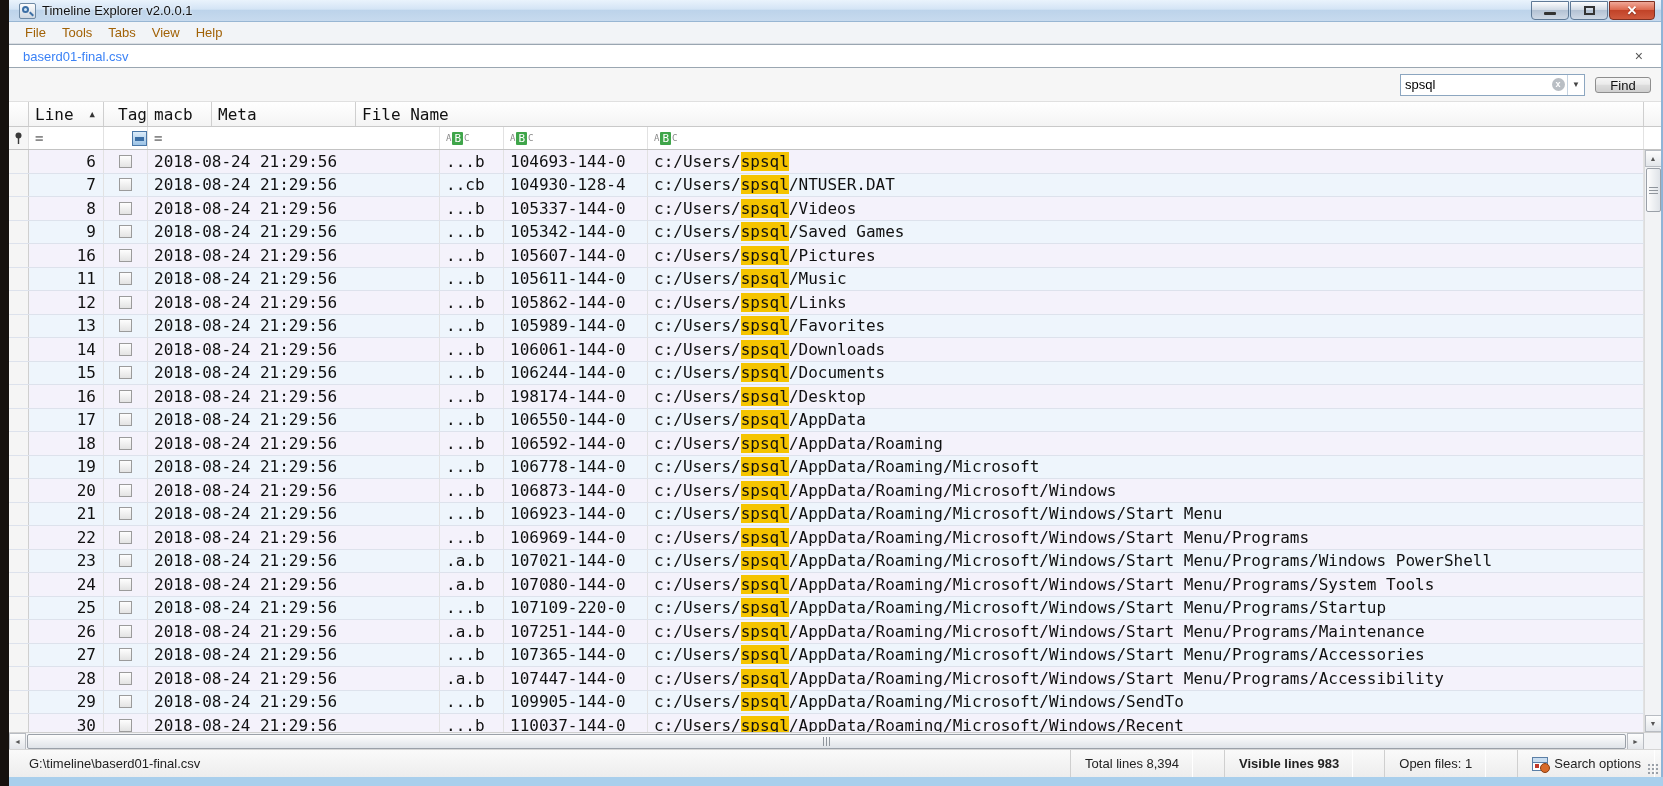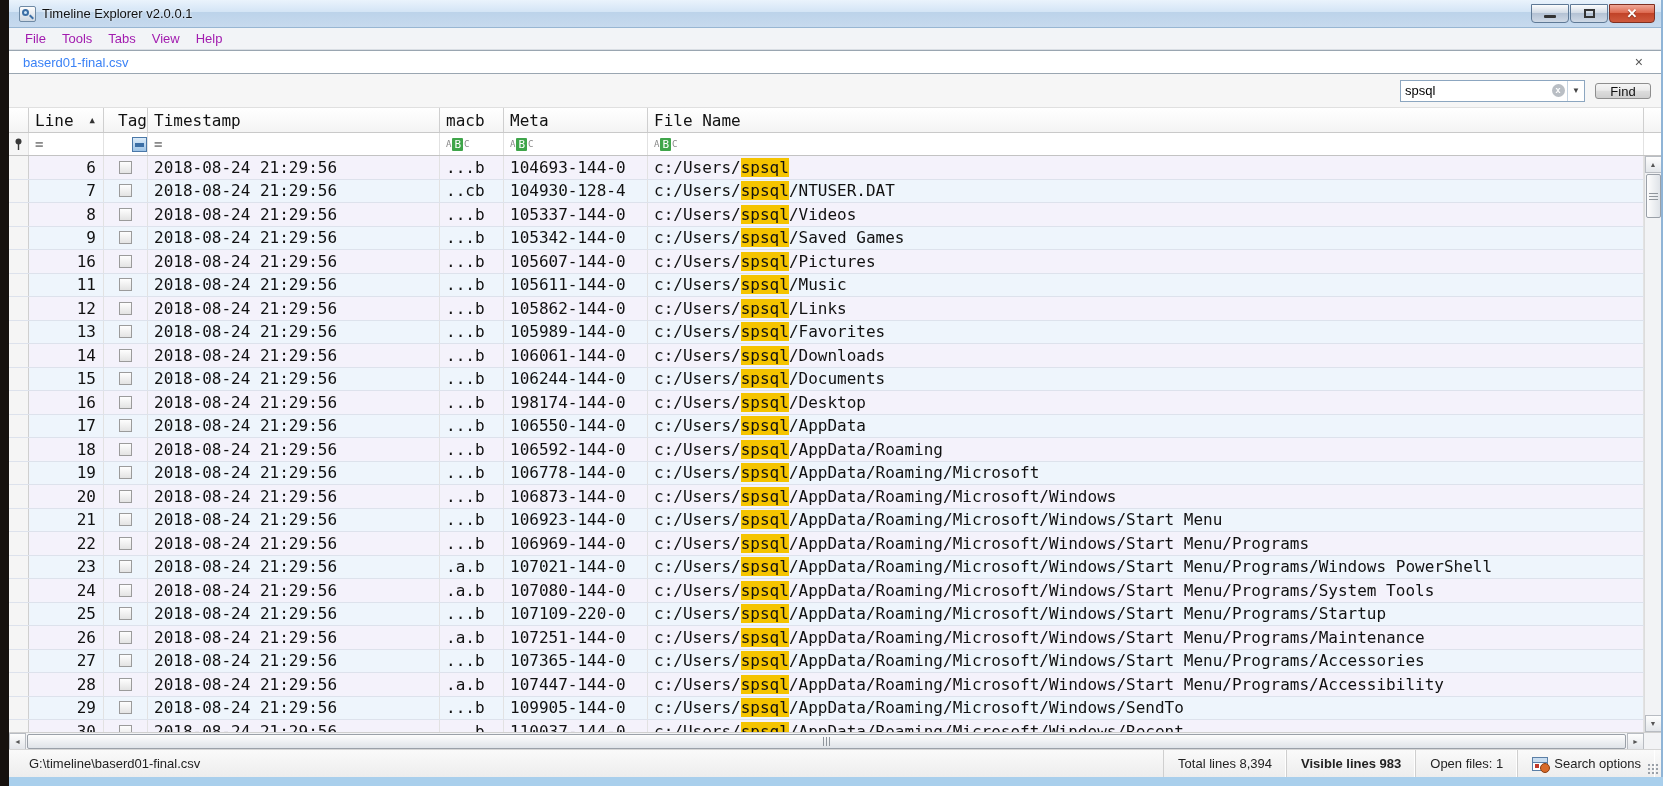--- a/index.html
+++ b/index.html
@@ -5,39 +5,39 @@
   * { margin:0; padding:0; box-sizing:border-box; }
   html,body { width:1663px; height:786px; overflow:hidden; font-family:"Liberation Sans",sans-serif; }
   .desktop { position:relative; width:1663px; height:786px; background:#a9cfec; }
   .left-strip { position:absolute; left:0; top:0; width:9px; height:786px; background:#16110e; z-index:5; }
   .bottom-strip { position:absolute; left:9px; top:777px; width:1654px; height:9px; background:#a9cfec; }
 
   .window { position:absolute; left:9px; top:0; width:1654px; height:777px; background:#bdd7ef;
             display:flex; flex-direction:column; border-right:2px solid #8fb4d6; }
 
   
-  .titlebar { height:28px; display:flex; align-items:center; padding:0 6px;
+  .titlebar { height:22px; display:flex; align-items:center; padding:0 6px;
               background:linear-gradient(#eaf3fc 0%, #d3e4f5 45%, #bcd3ea 46%, #c7daee 100%);
               border-bottom:1px solid #98b6d3; }
   .app-icon { width:17px; height:16px; margin:0 6px 0 4px; position:relative; flex:0 0 auto; }
   .app-icon .page { position:absolute; inset:0; background:linear-gradient(#fdfdfd,#cfd8e2); border:1px solid #6f8aa5; border-radius:2px; }
   .app-icon .lens { position:absolute; left:3px; top:3px; width:7px; height:7px; border:2px solid #3d6fa5; border-radius:50%; background:#cfe6f8; }
   .app-icon .handle { position:absolute; left:10px; top:10px; width:5px; height:2px; background:#3d6fa5; transform:rotate(45deg); }
   .title-text { font-size:13px; color:#111; text-shadow:0 0 3px #fff; }
   .win-controls { margin-left:auto; display:flex; }
   .win-btn { width:38px; height:19px; border:1px solid #5f7996; border-radius:0 0 4px 4px; margin-left:1px;
              background:linear-gradient(#fdfdfd,#d2dbe6 45%,#b4c2d4 50%,#cfd9e6); display:flex; align-items:center; justify-content:center; }
   .win-btn.close { width:46px; background:linear-gradient(#f3b1a5,#e06a54 45%,#c33p 50%,#d2543c); background:linear-gradient(#f0a898,#dd6a50 45%,#c14328 50%,#cf5a3e); border-color:#7e3022; }
   .glyph-min { width:12px; height:3px; background:#333; margin-top:6px; border-radius:1px; }
   .glyph-max { width:11px; height:9px; border:2px solid #333; background:transparent; }
   .glyph-close { color:#fff; font-size:13px; font-weight:bold; text-shadow:0 1px 1px #7e2a1a; line-height:1; }
 
   
   .menubar { height:22px; background:#f2f4f7; border-bottom:1px solid #d9dee4; display:flex; align-items:center; padding-left:8px; }
-  .menu-item { font-size:13px; color:#a21caf; padding:2px 8px; }
+  .menu-item { font-size:13px; color:#a16207; padding:2px 8px; }
 
   
   .tabbar { height:24px; background:#fff; border:1px solid #9aa6b1; border-left:none; border-right:none; display:flex; align-items:center; padding:0 10px; }
   .tab-label { font-size:13px; color:#3b82f6; padding-left:4px; }
   .tab-close { margin-left:auto; font-size:14px; color:#555; padding:0 8px; line-height:1; }
 
   
   .group-panel { height:34px; background:#f6f6f6; border-bottom:1px solid #e0e0e0; display:flex; align-items:center; padding:0 10px; }
   .group-hint { font-family:"DejaVu Sans Mono",monospace; font-size:15px; color:#9aa0a8; letter-spacing:0.5px; }
   .search-area { margin-left:auto; display:flex; align-items:center; }
@@ -101,21 +101,21 @@
   
   .hscroll { height:17px; background:#f2f3f5; border-top:1px solid #cfcfcf; display:flex; align-items:center; }
   .hthumb { height:15px; margin:0 1px; flex:1; border:1px solid #9aa0a8; border-radius:2px; background:linear-gradient(#fdfdfd,#dfe3e8); display:flex; align-items:center; justify-content:center; gap:2px; }
   .hthumb i { display:block; width:1px; height:9px; background:#8f959c; }
   .hscroll .corner { width:17px; height:17px; background:#f2f3f5; }
 
   
   .statusbar { height:28px; background:linear-gradient(#fafafa,#ededed); border-top:1px solid #d5d5d5;
                display:flex; align-items:center; font-size:13px; color:#222; padding:0 6px; position:relative; }
   .status-path { padding-left:14px; }
-  .status-right { margin-left:auto; display:flex; align-items:flex-start; height:100%; }
+  .status-right { margin-left:auto; display:flex; align-items:flex-start; height:100%;gap:31px; }
   .status-panel { padding:0 14px; display:flex; align-items:center; height:100%; border-left:1px solid #cfcfcf; box-shadow:-1px 0 0 #ffffff inset; }
   .status-panel.bold { font-weight:bold; }
   .gear-grid-icon { width:16px; height:14px; margin-right:6px; position:relative; border:1px solid #5b7fa6; background:#fff; }
   .gear-grid-icon::before { content:""; position:absolute; left:0; right:0; top:0; height:4px; background:#c9ddf0; border-bottom:1px solid #5b7fa6; }
   .gear-grid-icon::after { content:""; position:absolute; right:-3px; bottom:-3px; width:8px; height:8px; border-radius:50%; background:#d86a2a; border:1px solid #8a3f12; }
   .gear-grid-icon .dot { position:absolute; left:2px; top:6px; width:4px; height:4px; background:#c0392b; }
   .resize-grip { position:absolute; right:3px; bottom:3px; width:10px; height:10px;
                  background:radial-gradient(circle at 1px 1px,#9aa0a8 1px,transparent 1.2px); background-size:4px 4px; }
 </style>
 </head>
@@ -178,23 +178,20 @@
 
       <div class="grid-header">
         <div class="cell col-ind"></div>
         <div class="cell col-line">
           <span>Line</span>
           <span class="sort-arrow">▲</span>
         </div>
         <div class="cell col-tag">
             <span>Tag</span>
           </div>
-        <div class="cell col-ts">
-            <span>Timestamp</span>
-          </div>
         <div class="cell col-macb">
             <span>macb</span>
           </div>
         <div class="cell col-meta">
             <span>Meta</span>
           </div>
         <div class="cell col-file">
             <span>File Name</span>
           </div>
         <div class="vscroll-col"></div>

